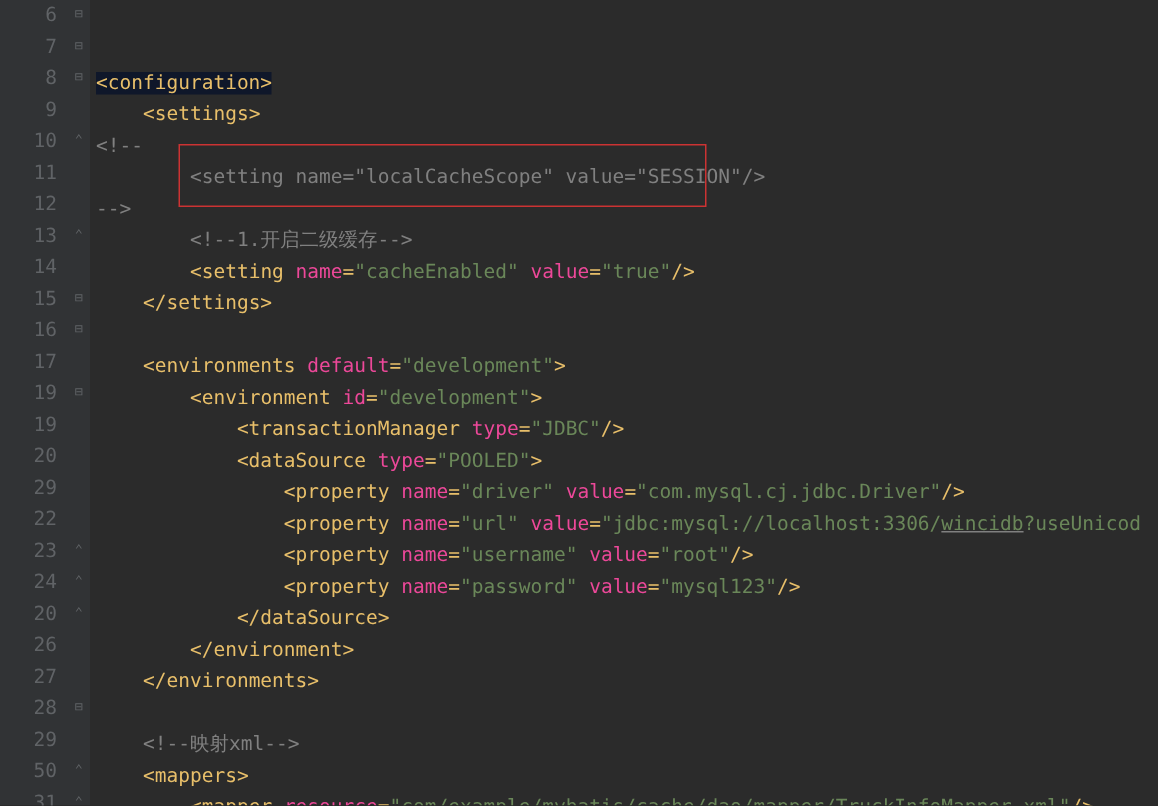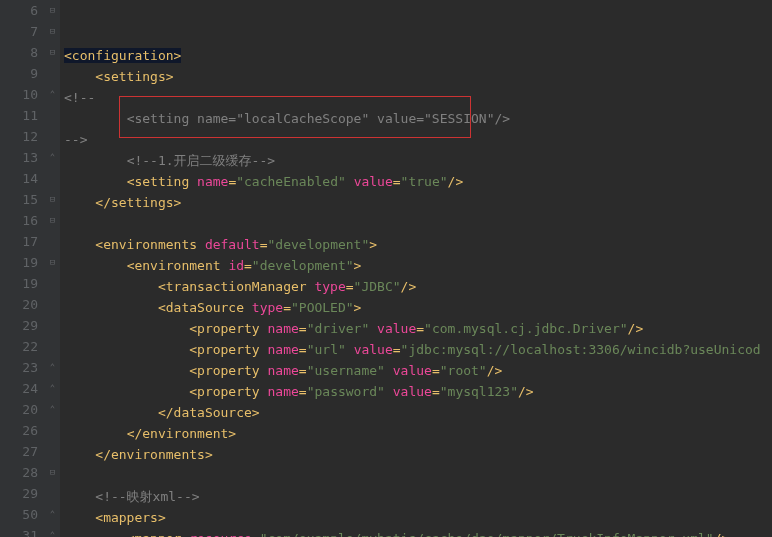--- a/index.html
+++ b/index.html
@@ -55,21 +55,21 @@
 .tag { color: #e8bf6a; }
 .attr { color: #ec4899; }
 .val { color: #6a8759; }
 .comment { color: #808080; }
 .highlight-box {
   position: absolute;
   border: 1px solid #cc3333;
   pointer-events: none;
 }
 .sel { background: #0f172a; }
-.underline { text-decoration-color: #808080; }
+.underline { text-decoration: underline; text-decoration-color: #808080; }
 </style>
 </head>
 <body>
 
 <div class="editor">
   <div class="gutter" id="gutter">
       <div class="line">6</div>
       <div class="line">7</div>
       <div class="line">8</div>
       <div class="line">9</div>

